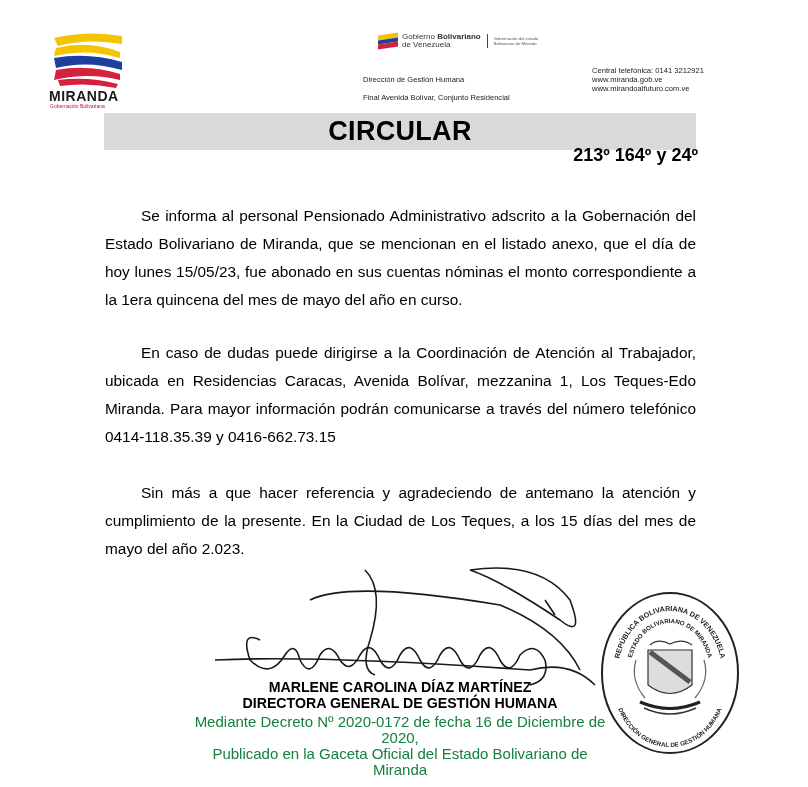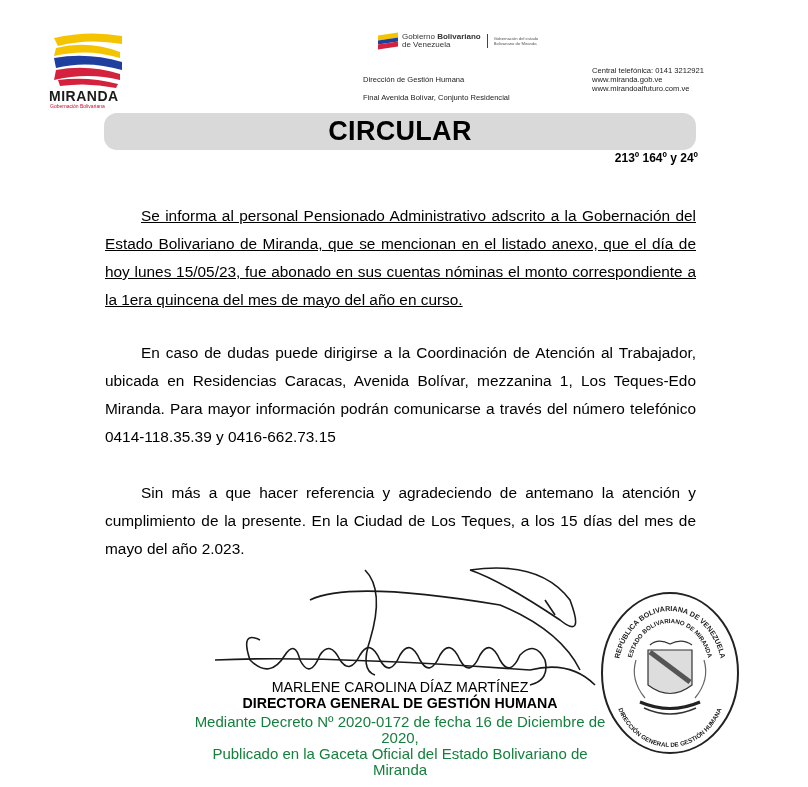--- a/index.html
+++ b/index.html
@@ -16,32 +16,32 @@
   .gov-flag { width: 20px; height: 14px; position: relative; margin-right: 4px; transform: skewY(-8deg); }
   .gov-flag div { height: 33.33%; }
   .gov-text { font-size: 8px; line-height: 8px; color: #333; }
   .gov-text b { font-weight: bold; }
   .gov-sep { width: 1px; height: 14px; background: #444; margin: 0 6px; }
   .gov-small { font-size: 4.2px; line-height: 5px; color: #555; }
 
   .addr { left: 363px; top: 66px; font-size: 7.6px; line-height: 9px; color: #222; white-space: pre-line; }
   .contact { left: 592px; top: 66px; font-size: 7.6px; line-height: 9px; color: #222; }
 
-  .title-bar { left: 104px; top: 113px; width: 592px; height: 37px; background: #d9d9d9; display: flex; align-items: center; justify-content: center; border-radius: 13px; }
+  .title-bar { left: 104px; top: 113px; width: 592px; height: 37px; background: #d9d9d9; display: flex; align-items: center; justify-content: center; }
   .title-bar span { font-size: 27px; font-weight: bold; letter-spacing: 0.3px; }
-  .ref { right: 110px; top: 151px; font-size: 12px; font-weight: bold; }
+  .ref { right: 110px; top: 145px; font-size: 18px; font-weight: bold; }
 
   .para { left: 105px; width: 591px; font-size: 15.4px; line-height: 28px; text-align: justify; text-indent: 36px; }
-  .p1 { top: 202px; text-decoration: underline; }
+  .p1 { top: 202px; }
   .p2 { top: 339px; }
   .p3 { top: 479px; }
 
   .sig-svg { left: 200px; top: 560px; width: 400px; height: 130px; }
   .signer { left: 190px; width: 420px; text-align: center; }
-  .signer-name { top: 679px; font-size: 14.2px; font-weight: normal; }
+  .signer-name { top: 679px; font-size: 14.2px; font-weight: bold; }
   .signer-title { top: 695px; font-size: 14.2px; font-weight: bold; }
   .decree { top: 714px; font-size: 15px; line-height: 16px; color: #15803d; }
 
   .seal { left: 600px; top: 590px; width: 140px; height: 166px; }
 </style>
 </head>
 <body>
 
 <div class="abs logo-miranda">
   <svg width="80" height="60" viewBox="0 0 80 60">

